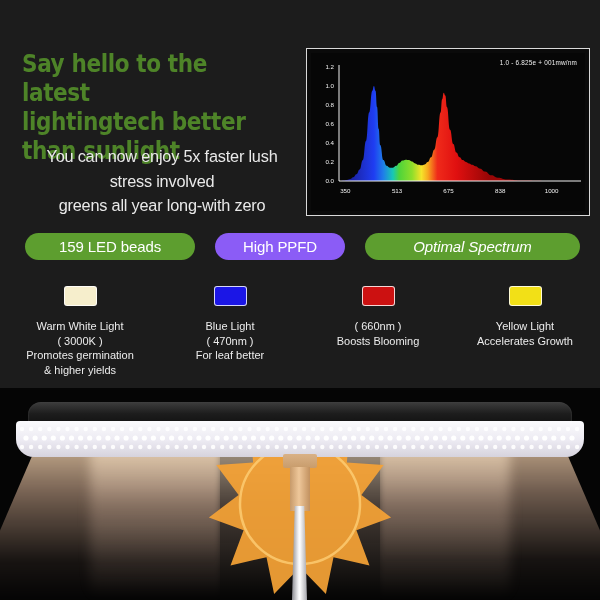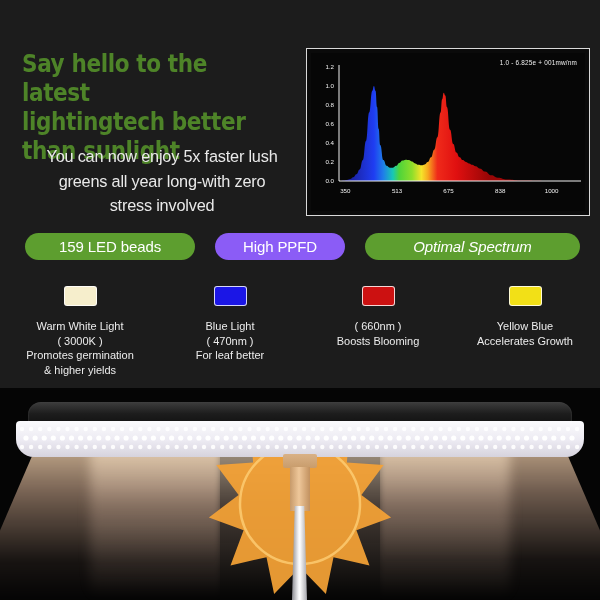--- a/index.html
+++ b/index.html
@@ -141,22 +141,22 @@
   <div class="top">
 
     <div class="headline" style="color: rgb(78, 132, 40);">
       <div>Say hello to the latest</div>
       <div>lightingtech better</div>
       <div>than sunlight</div>
     </div>
 
     <div class="subline" style="color: rgb(233, 233, 233); text-align: center;">
       <div>You can now enjoy 5x faster lush</div>
+      <div>stress involved</div>
       <div>greens all year long-with zero</div>
-      <div>stress involved</div>
     </div>
 
     <div class="chart-frame">
       <div class="chart-inner">
         <div class="chart-anno">1.0 - 6.825e + 001mw/nm</div>
         <svg class="chart-svg" id="chartSvg" width="274" height="158" viewBox="0 0 274 158">
             <defs>
               <linearGradient id="specGrad" x1="28" x2="266" y1="0" y2="0" gradientUnits="userSpaceOnUse">
                 <stop offset="2.67%" stop-color="#1a1a8c"></stop>
                 <stop offset="14.67%" stop-color="#1f3df2"></stop>
@@ -222,21 +222,21 @@
       <div class="swatch" id="sw2" style="background: rgb(204, 17, 17);"></div>
       <div class="spec-lines">
         <div>( 660nm )</div>
         <div>Boosts Blooming</div>
       </div>
     </div>
 
     <div class="spec s3">
       <div class="swatch" id="sw3" style="background: rgb(242, 224, 23);"></div>
       <div class="spec-lines">
-        <div>Yellow Blue</div>
+        <div>Yellow Light</div>
         <div>Accelerates Growth</div>
       </div>
     </div>
   </div>
 
   <div class="product">
     <div class="beam-left"></div>
     <div class="beam-right"></div>
     <div class="beam-center"></div>
 

